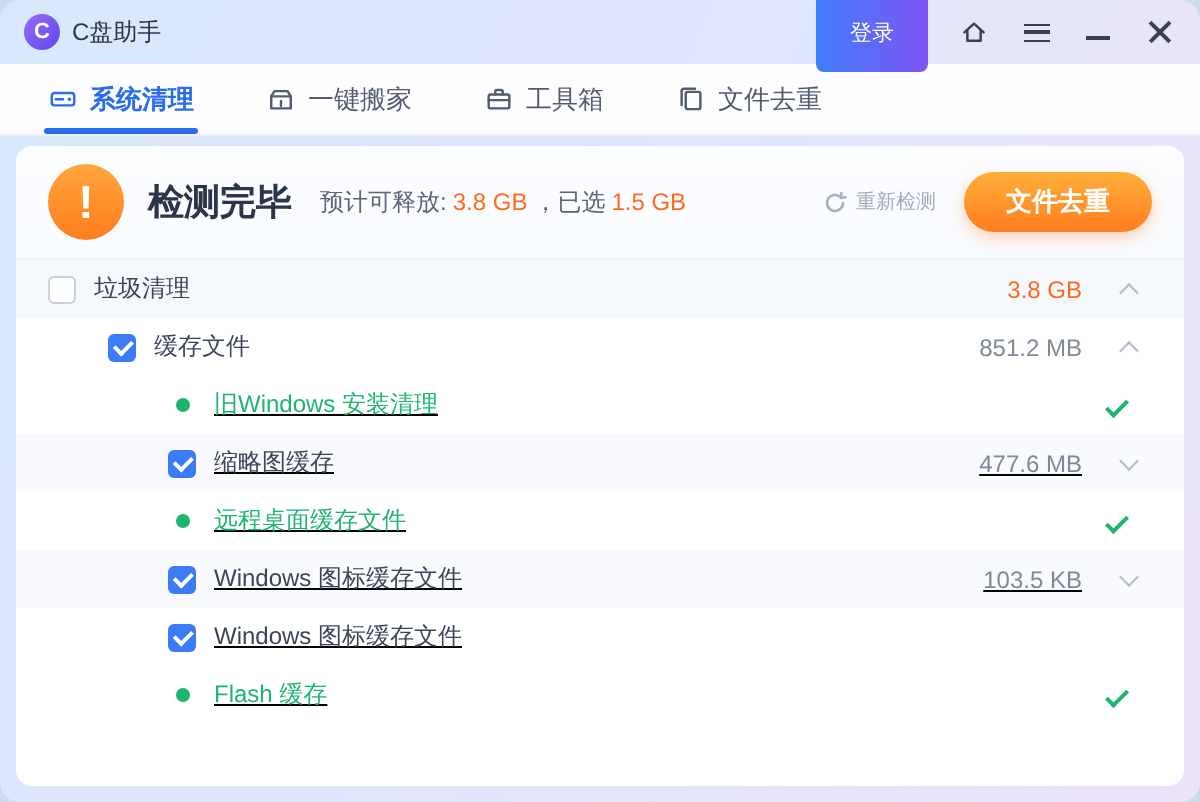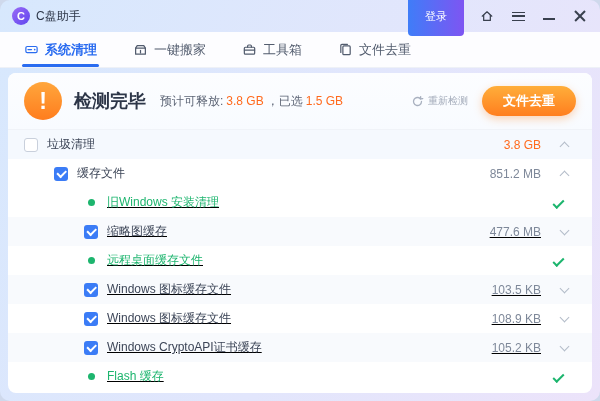--- a/index.html
+++ b/index.html
@@ -218,34 +218,22 @@
         <span class="row-label">Windows 图标缓存文件</span>
         <span class="row-right">
           <span class="size">103.5 KB</span>
           <span class="chev down"></span>
         </span>
       </div>
 
       <div class="row lv3">
         <span class="checkbox checked"></span>
         <span class="row-label">Windows 图标缓存文件</span>
-        <span class="row-right">
-          <span class="size">108.9 KB</span>
-          <span class="chev down"></span>
-        </span>
-      </div>
-
-      <div class="row lv3 alt">
-        <span class="checkbox checked"></span>
-        <span class="row-label">Windows CryptoAPI证书缓存</span>
-        <span class="row-right">
-          <span class="size">105.2 KB</span>
-          <span class="chev down"></span>
-        </span>
-      </div>
+      </div>
+
 
       <div class="row lv3">
         <span class="marker">
             <span class="dot"></span>
           </span>
         <span class="row-label green">Flash 缓存</span>
         <span class="row-right">
           <span class="check-green"></span>
         </span>
       </div>

